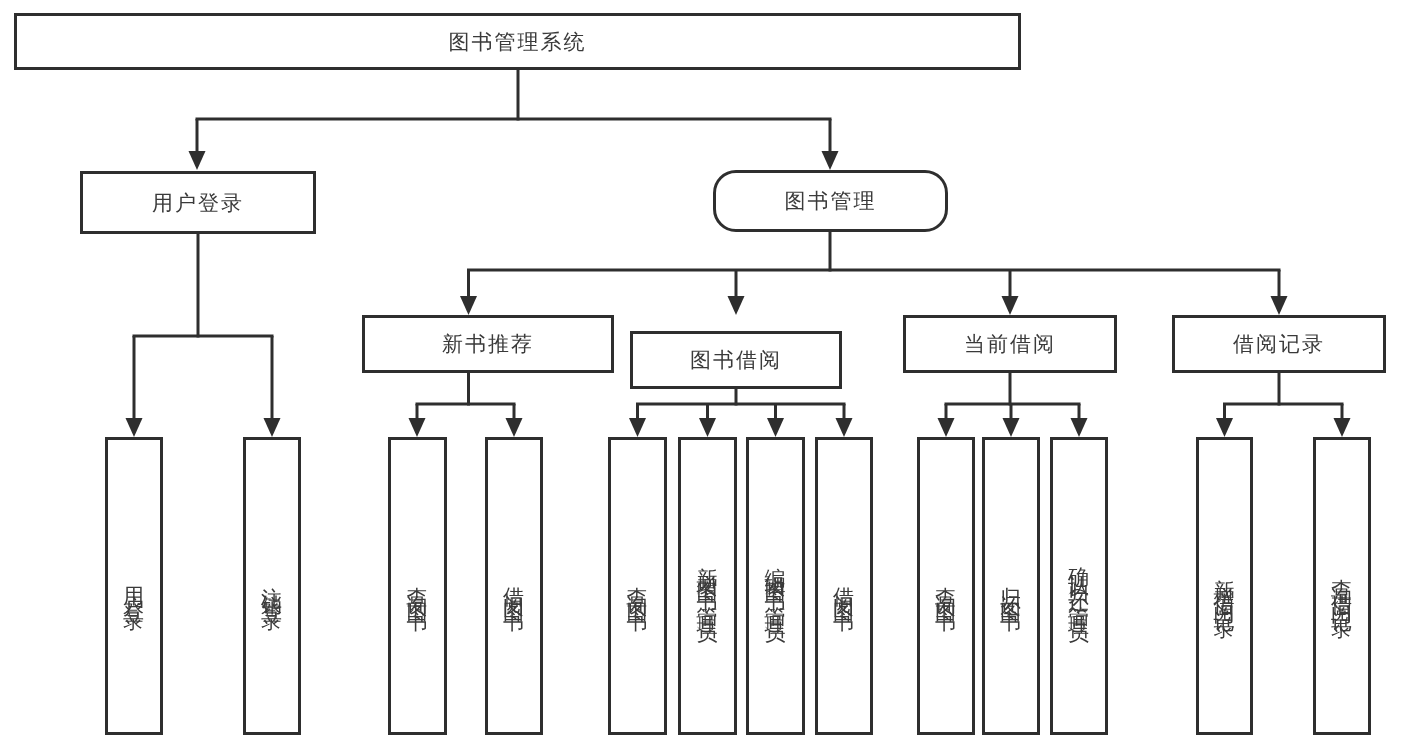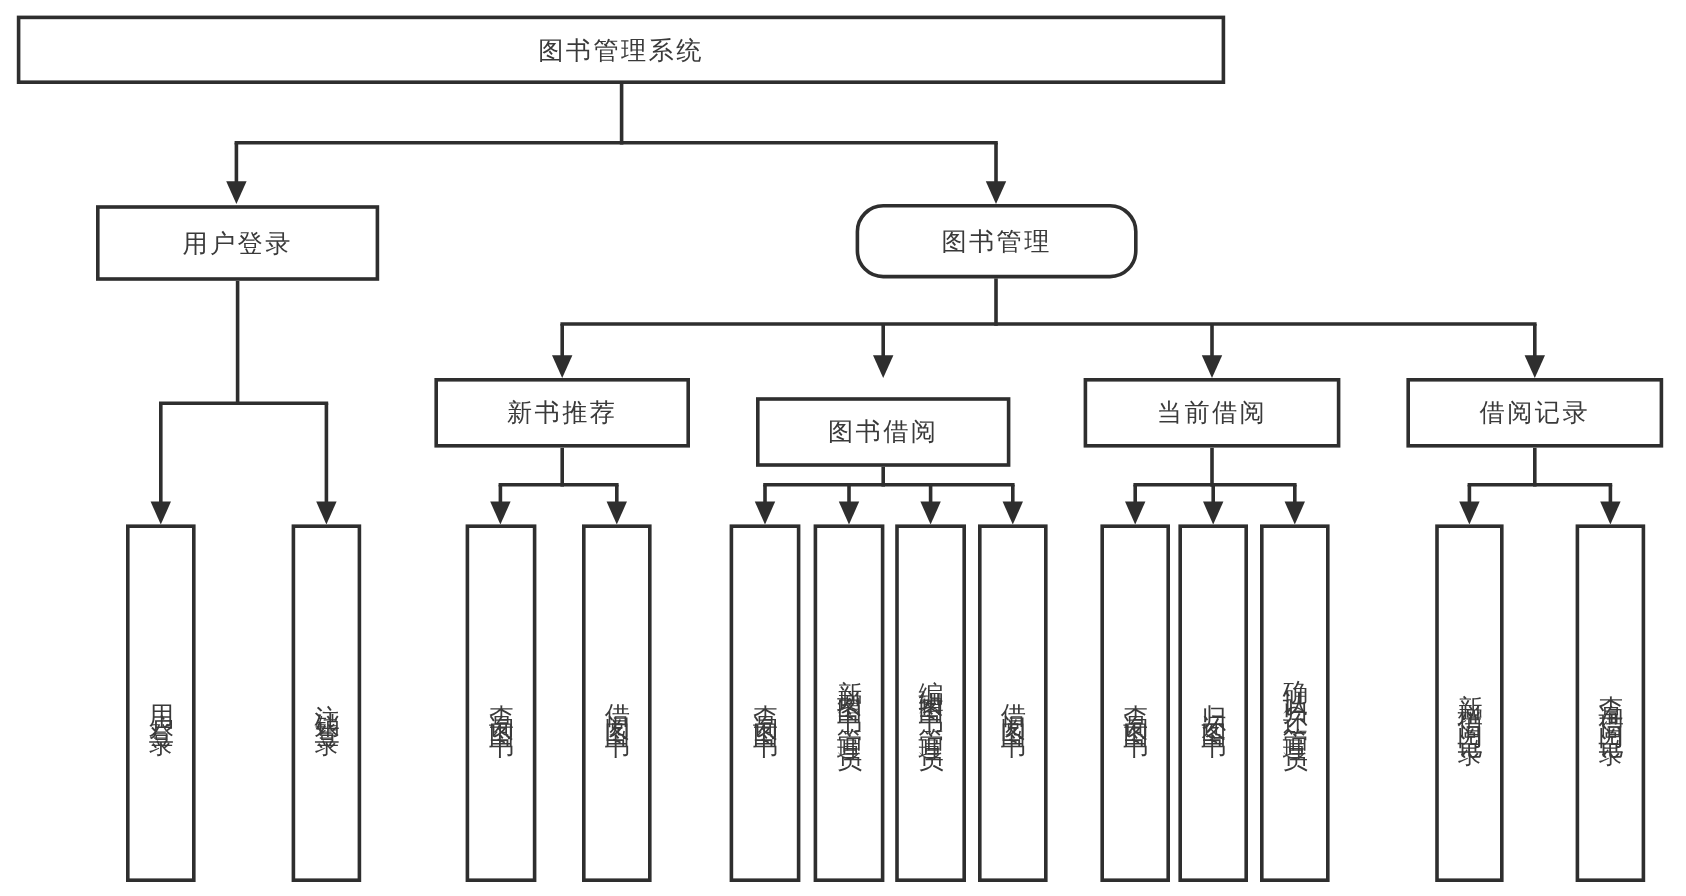--- a/index.html
+++ b/index.html
@@ -143,21 +143,21 @@
       <line class="cline" x1="1342" y1="404" x2="1342" y2="420"></line>
       <polygon class="arrow" points="1333.5,418 1350.5,418 1342,437"></polygon>
     </g>
   </svg>
 
   <div class="box h-box" style="left:14px; top:13px; width:1007px; height:57px;">图书管理系统</div>
 
   <div class="box h-box" style="left:80px; top:171px; width:236px; height:63px;">用户登录</div>
   <div class="box h-box" style="left:713px; top:170px; width:235px; height:62px;border-radius:23px;">图书管理</div>
 
-  <div class="box h-box" style="left:362px; top:315px; width:213px; height:58px;">新书推荐</div>
+  <div class="box h-box" style="left:362px; top:315px; width:252px; height:58px;">新书推荐</div>
   <div class="box h-box" style="left:630px; top:331px; width:212px; height:58px;">图书借阅</div>
   <div class="box h-box" style="left:903px; top:315px; width:214px; height:58px;">当前借阅</div>
   <div class="box h-box" style="left:1172px; top:315px; width:214px; height:58px;">借阅记录</div>
 
   <div class="box v-box" style="left:105px; top:437px; width:58px; height:298px;">用户登录</div>
   <div class="box v-box" style="left:243px; top:437px; width:58px; height:298px;">注销登录</div>
 
   <div class="box v-box" style="left:388px; top:437px; width:59px; height:298px;">查询图书</div>
   <div class="box v-box" style="left:485px; top:437px; width:58px; height:298px;">借阅图书</div>
 

